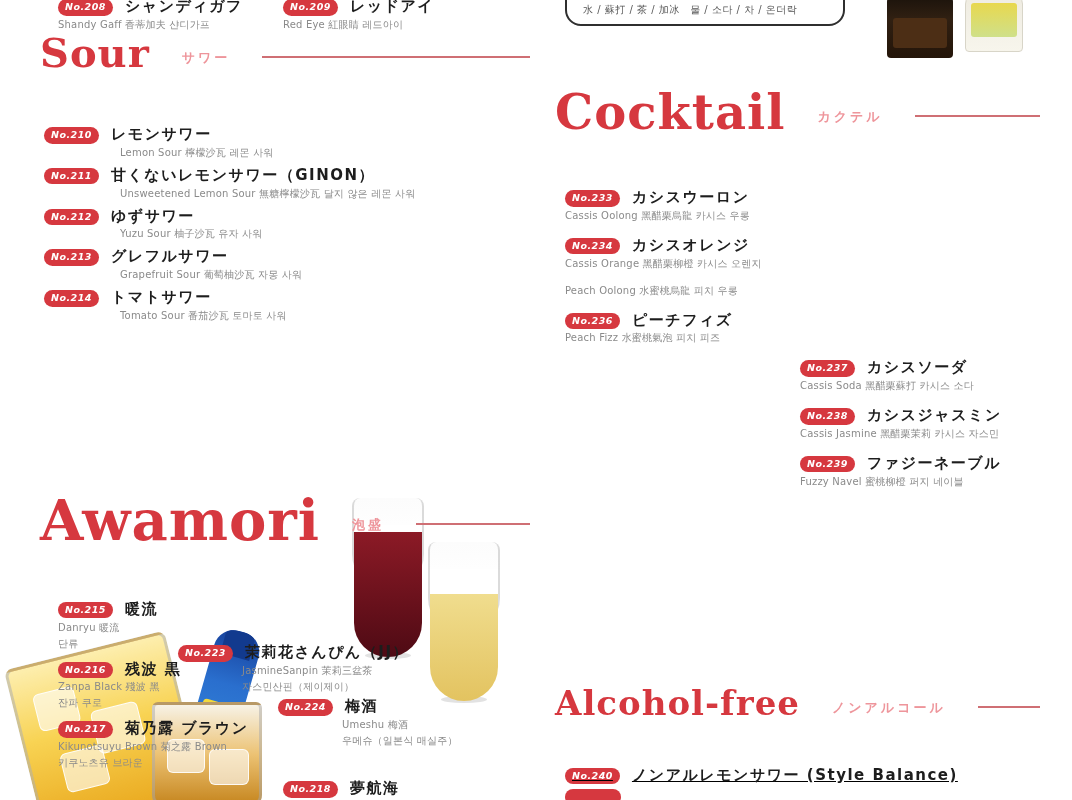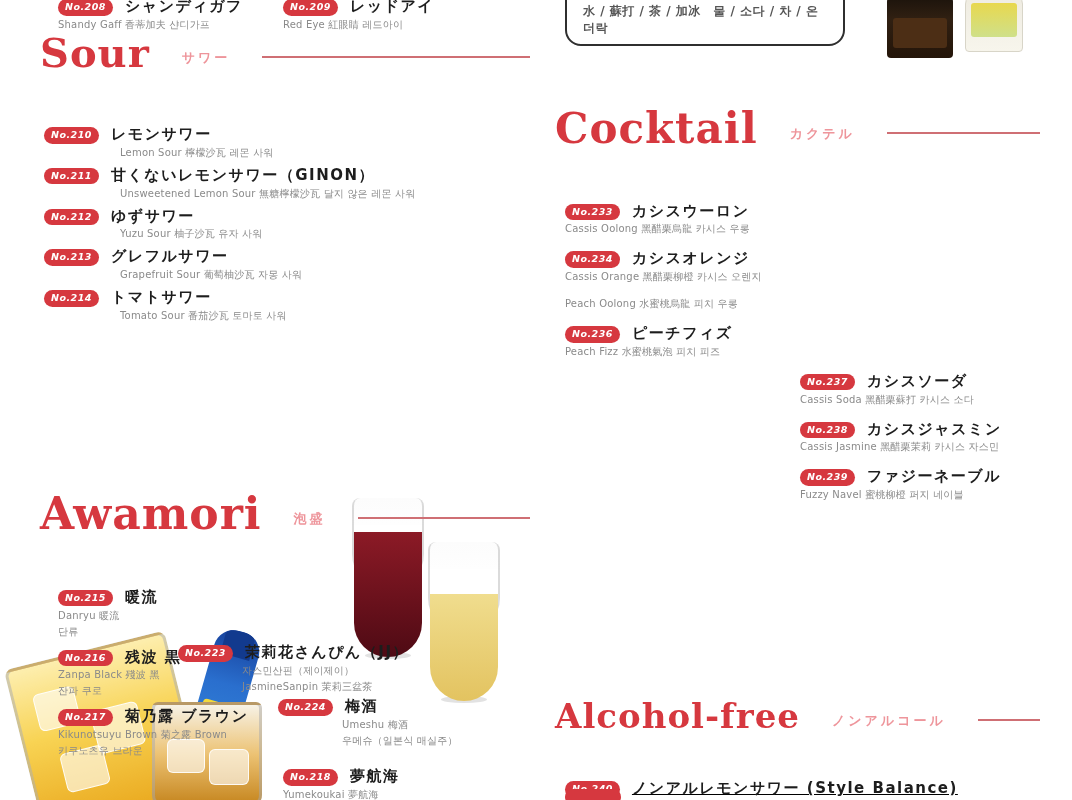--- a/index.html
+++ b/index.html
@@ -13,21 +13,21 @@
   *{margin:0;padding:0;box-sizing:border-box;}
   body{background:#e9e9e9;font-family:"DejaVu Sans",sans-serif;}
   .page-wrap{position:relative;width:1072px;height:800px;margin:0 auto;background:#ffffff;overflow:hidden;}
   .pg{position:absolute;top:0;height:800px;}
   #page-left{left:40px;width:490px;}
   #page-right{left:555px;width:485px;}
 
   
   .sec-head{position:absolute;left:0;right:0;display:flex;align-items:center;gap:32px;}
   .sec-title{font-family:"DejaVu Serif",serif;font-weight:bold;color:var(--accent);letter-spacing:1px;line-height:1;}
-  .h40{font-size:40px;} .h44{font-size:44px;} .h42{font-size:42px;} .h34{font-size:34px;}
+  .h40{font-size:40px;} .h44{font-size:56px;} .h42{font-size:48px;} .h34{font-size:34px;}
   .sec-kana{font-size:13px;font-weight:bold;color:var(--kana);letter-spacing:3px;margin-top:10px;white-space:nowrap;}
   .sec-rule{flex:1;height:2px;background:var(--rule);margin-top:8px;}
 
   
   .mi{margin-bottom:8px;}
   .mi-row{display:flex;align-items:flex-start;gap:12px;}
   .pill{flex:0 0 auto;min-width:52px;text-align:center;background:var(--accent);color:#fff;
         font-size:9.5px;font-weight:bold;font-style:italic;padding:3px 7px 4px;border-radius:10px;
         letter-spacing:.5px;line-height:1;margin-top:2px;}
   .mi-title{font-weight:bold;color:var(--title);font-size:15px;letter-spacing:1.5px;line-height:1.25;}
@@ -39,21 +39,21 @@
   .af-list .mi{margin-bottom:12px;}
   .row-list{display:flex;}
   .row-list .mi{width:225px;}
 
   .col{position:absolute;}
 
   
   .serve-box{position:absolute;display:flex;align-items:center;gap:14px;border:2px solid #2f2f2f;
              border-radius:16px;background:#fff;padding:7px 16px;}
   .serve-en{color:#7d7d7d;font-size:8.5px;line-height:1.3;}
-  .serve-trans{color:#555;font-size:12px;font-weight:bold;line-height:1.4;letter-spacing:.5px;}
+  .serve-trans{color:#555;font-size:10px;font-weight:normal;line-height:1.4;letter-spacing:.5px;}
   .serve-box.partial{flex-direction:column;align-items:flex-start;gap:2px;}
 
   
   .photo{position:absolute;z-index:0;}
   .txt{position:relative;z-index:2;}
   .glass-highball{width:165px;height:170px;border:3px solid rgba(175,175,175,.55);border-radius:8px 8px 18px 18px;
       background:linear-gradient(180deg,#fdeeae 0%,#f8d353 45%,#eaa91f 100%);transform:rotate(-14deg);overflow:hidden;}
   .glass-rocks{width:110px;height:105px;border:3px solid rgba(170,170,170,.5);border-radius:6px 6px 12px 12px;
       background:linear-gradient(180deg,#f7f2e6 0%,#ecc273 50%,#c6861f 100%);overflow:hidden;}
   .ice{position:absolute;background:rgba(255,255,255,.6);border:1px solid rgba(255,255,255,.85);border-radius:6px;}
@@ -222,22 +222,22 @@
 
         </div>
 
       </div>
 
     <div class="mi txt" style="position:absolute;left:138px;top:643px;width:330px;">
       <div class="mi-row">
         <span class="pill">No.223</span>
         <span class="mi-title">茉莉花さんぴん（JJ）</span>
       </div>
+      <div class="mi-sub" style="margin-left:64px;">JasmineSanpin 茉莉三盆茶</div>
       <div class="mi-sub" style="margin-left:64px;">자스민산핀（제이제이）</div>
-      <div class="mi-sub" style="margin-left:64px;">JasmineSanpin 茉莉三盆茶</div>
     </div>
     <div class="mi txt" style="position:absolute;left:238px;top:697px;width:250px;">
       <div class="mi-row">
         <span class="pill">No.224</span>
         <span class="mi-title">梅酒</span>
       </div>
       <div class="mi-sub" style="margin-left:64px;">Umeshu 梅酒</div>
       <div class="mi-sub" style="margin-left:64px;">우메슈（일본식 매실주）</div>
     </div>
 

